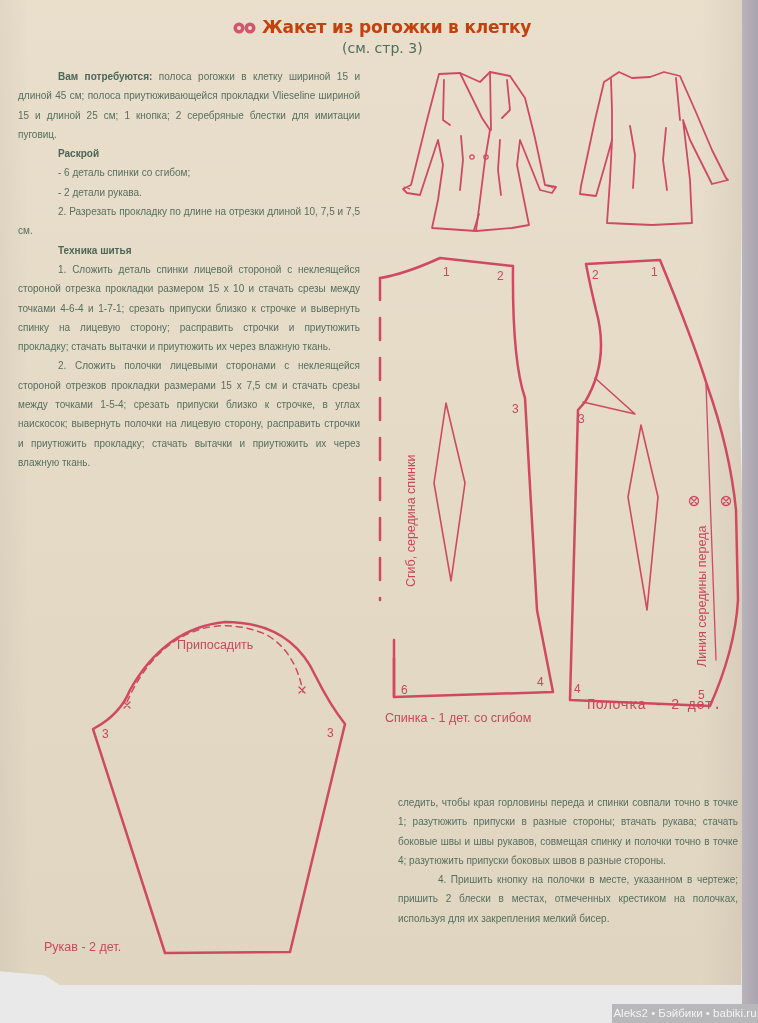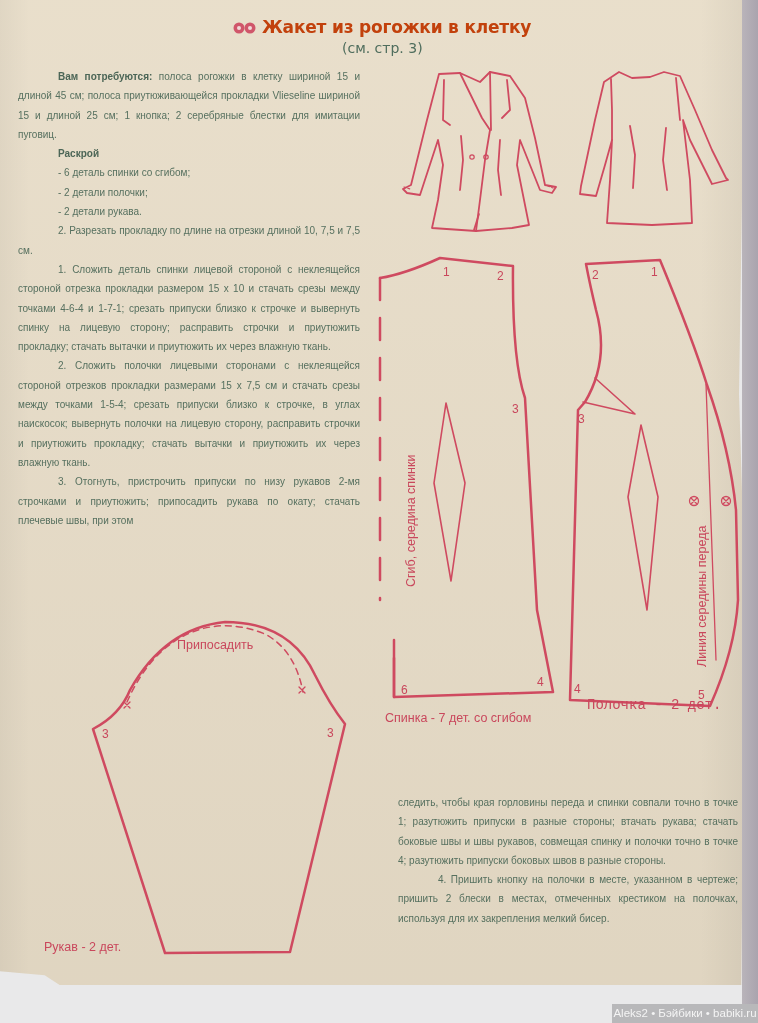--- a/index.html
+++ b/index.html
@@ -35,26 +35,25 @@
   <circle cx="17" cy="7" r="5.5" fill="#d0566a"></circle>
     <circle cx="17" cy="7" r="2" fill="#f1d9d9"></circle>
 </svg>
 <div class="title">Жакет из рогожки в клетку</div>
 <div class="subtitle">(см. стр. 3)</div>
 
 <div class="col left-col">
   <p class="ind"><span class="b">Вам потребуются:</span><span> полоса рогожки в клетку шириной 15 и длиной 45 см; полоса приутюживающейся прокладки Vlieseline шириной 15 и длиной 25 см; 1 кнопка; 2 серебряные блестки для имитации пуговиц.</span></p>
   <p class="ind b">Раскрой</p>
   <p class="ind2">- 6 деталь спинки со сгибом;</p>
-  <p class="ind2">- 2 детали полочки;</p>
   <p class="ind2">- 2 детали рукава.</p>
   <p class="ind">2. Разрезать прокладку по длине на отрезки длиной 10, 7,5 и 7,5 см.</p>
+  <p class="ind b">Техника шитья</p>
   <p class="ind">1. Сложить деталь спинки лицевой стороной с неклеящейся стороной отрезка прокладки размером 15 х 10 и стачать срезы между точками 4-6-4 и 1-7-1; срезать припуски близко к строчке и вывернуть спинку на лицевую сторону; расправить строчки и приутюжить прокладку; стачать вытачки и приутюжить их через влажную ткань.</p>
   <p class="ind">2. Сложить полочки лицевыми сторонами с неклеящейся стороной отрезков прокладки размерами 15 х 7,5 см и стачать срезы между точками 1-5-4; срезать припуски близко к строчке, в углах наискосок; вывернуть полочки на лицевую сторону, расправить строчки и приутюжить прокладку; стачать вытачки и приутюжить их через влажную ткань.</p>
-  <p class="ind">3. Отогнуть, пристрочить припуски по низу рукавов 2-мя строчками и приутюжить; припосадить рукава по окату; стачать плечевые швы, при этом</p>
 </div>
 
 <div class="col right-col">
   <p>следить, чтобы края горловины переда и спинки совпали точно в точке 1; разутюжить припуски в разные стороны; втачать рукава; стачать боковые швы и швы рукавов, совмещая спинку и полочки точно в точке 4; разутюжить припуски боковых швов в разные стороны.</p>
   <p class="ind">4. Пришить кнопку на полочки в месте, указанном в чертеже; пришить 2 блески в местах, отмеченных крестиком на полочках, используя для их закрепления мелкий бисер.</p>
 </div>
 
 <svg width="758" height="1023" viewBox="0 0 758 1023" fill="none" stroke="#cf4a60" stroke-linejoin="round" stroke-linecap="round">
 
   <g stroke-width="1.8">
@@ -112,21 +111,21 @@
     <path d="M299,687 L305,693 M305,687 L299,693"></path>
   </g>
 </svg>
 
 <div class="lbl" style="left:443px;top:265px;">1</div>
 <div class="lbl" style="left:497px;top:269px;">2</div>
 <div class="lbl" style="left:512px;top:402px;">3</div>
 <div class="lbl" style="left:537px;top:675px;">4</div>
 <div class="lbl" style="left:401px;top:683px;">6</div>
 <div class="lbl" style="left:336px;top:505px;transform:rotate(-90deg);transform-origin:center;white-space:nowrap;width:150px;font-size:12.5px;">Сгиб, середина спинки</div>
-<div class="lbl" style="left:385px;top:711px;font-size:12.5px;">Спинка - 7 дет. со сгибом</div>
+<div class="lbl" style="left:385px;top:711px;font-size:12.5px;">Спинка - 1 дет. со сгибом</div>
 
 <div class="lbl" style="left:592px;top:268px;">2</div>
 <div class="lbl" style="left:651px;top:265px;">1</div>
 <div class="lbl" style="left:578px;top:412px;">3</div>
 <div class="lbl" style="left:574px;top:682px;">4</div>
 <div class="lbl" style="left:698px;top:688px;">5</div>
 <div class="lbl" style="left:622px;top:580px;transform:rotate(-90deg);transform-origin:center;white-space:nowrap;width:160px;font-size:12.5px;">Линия середины переда</div>
 <div class="lbl" style="left:587px;top:697px;font-size:14px;font-family:Liberation Mono, monospace;">Полочка - 2 дет.</div>
 
 <div class="lbl" style="left:177px;top:638px;font-size:12.5px;">Припосадить</div>

